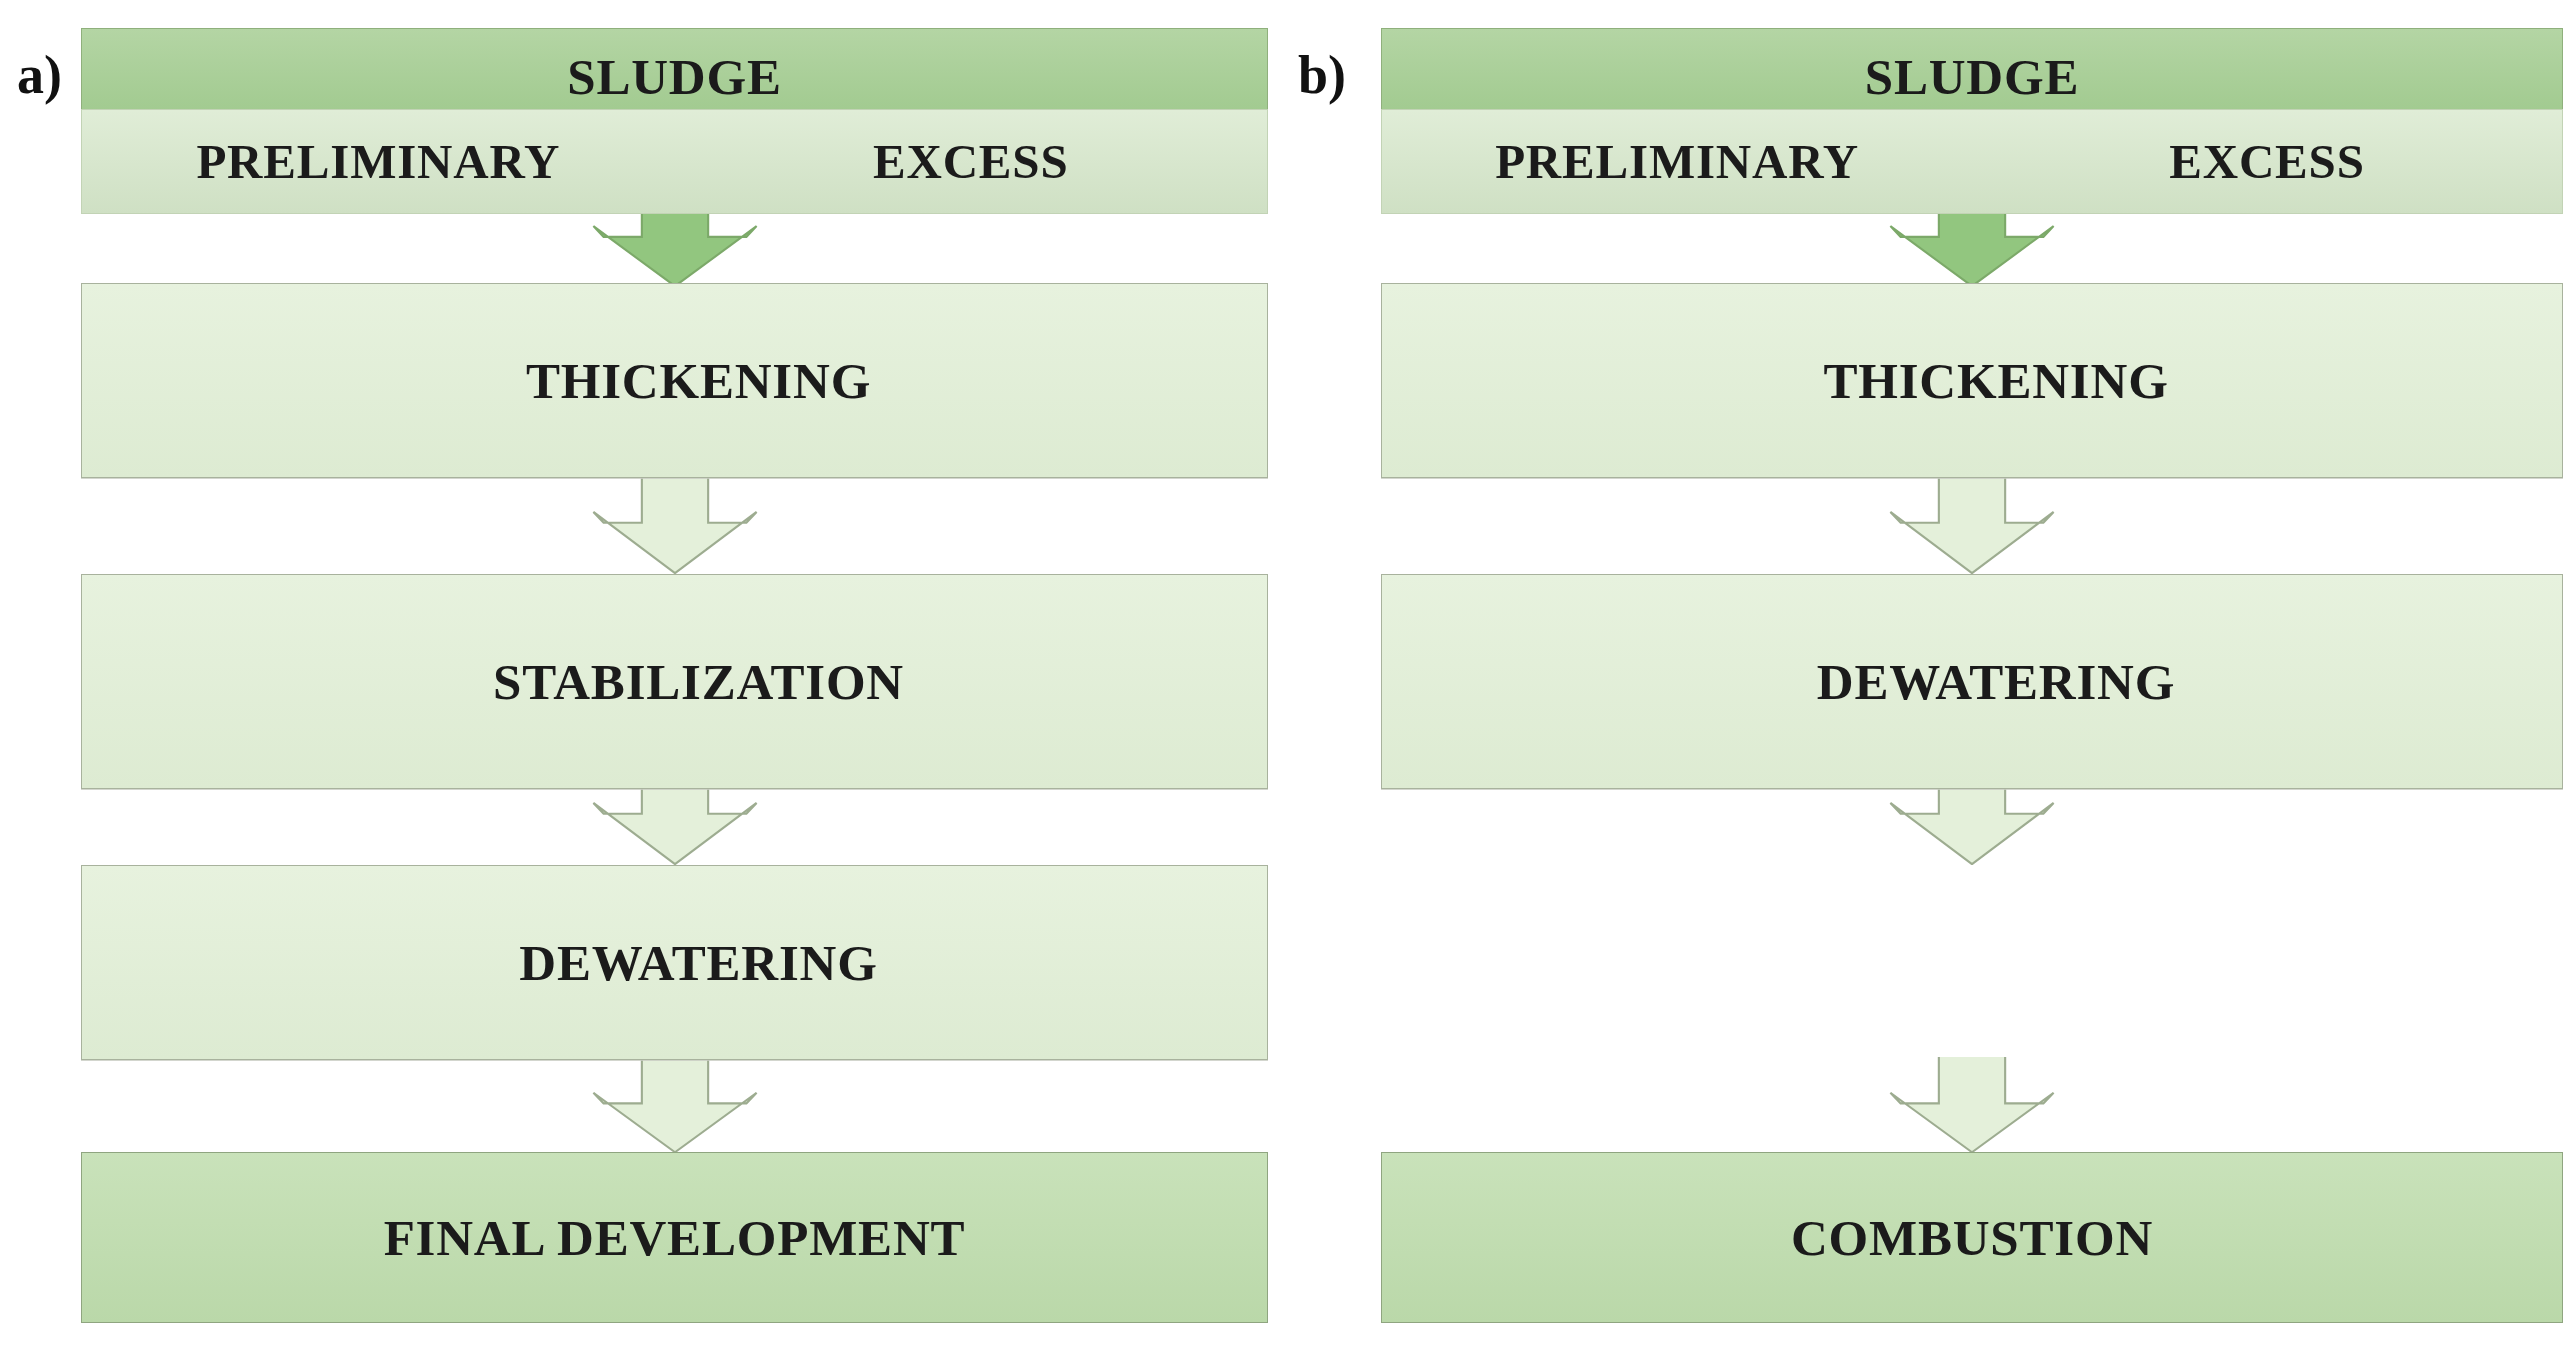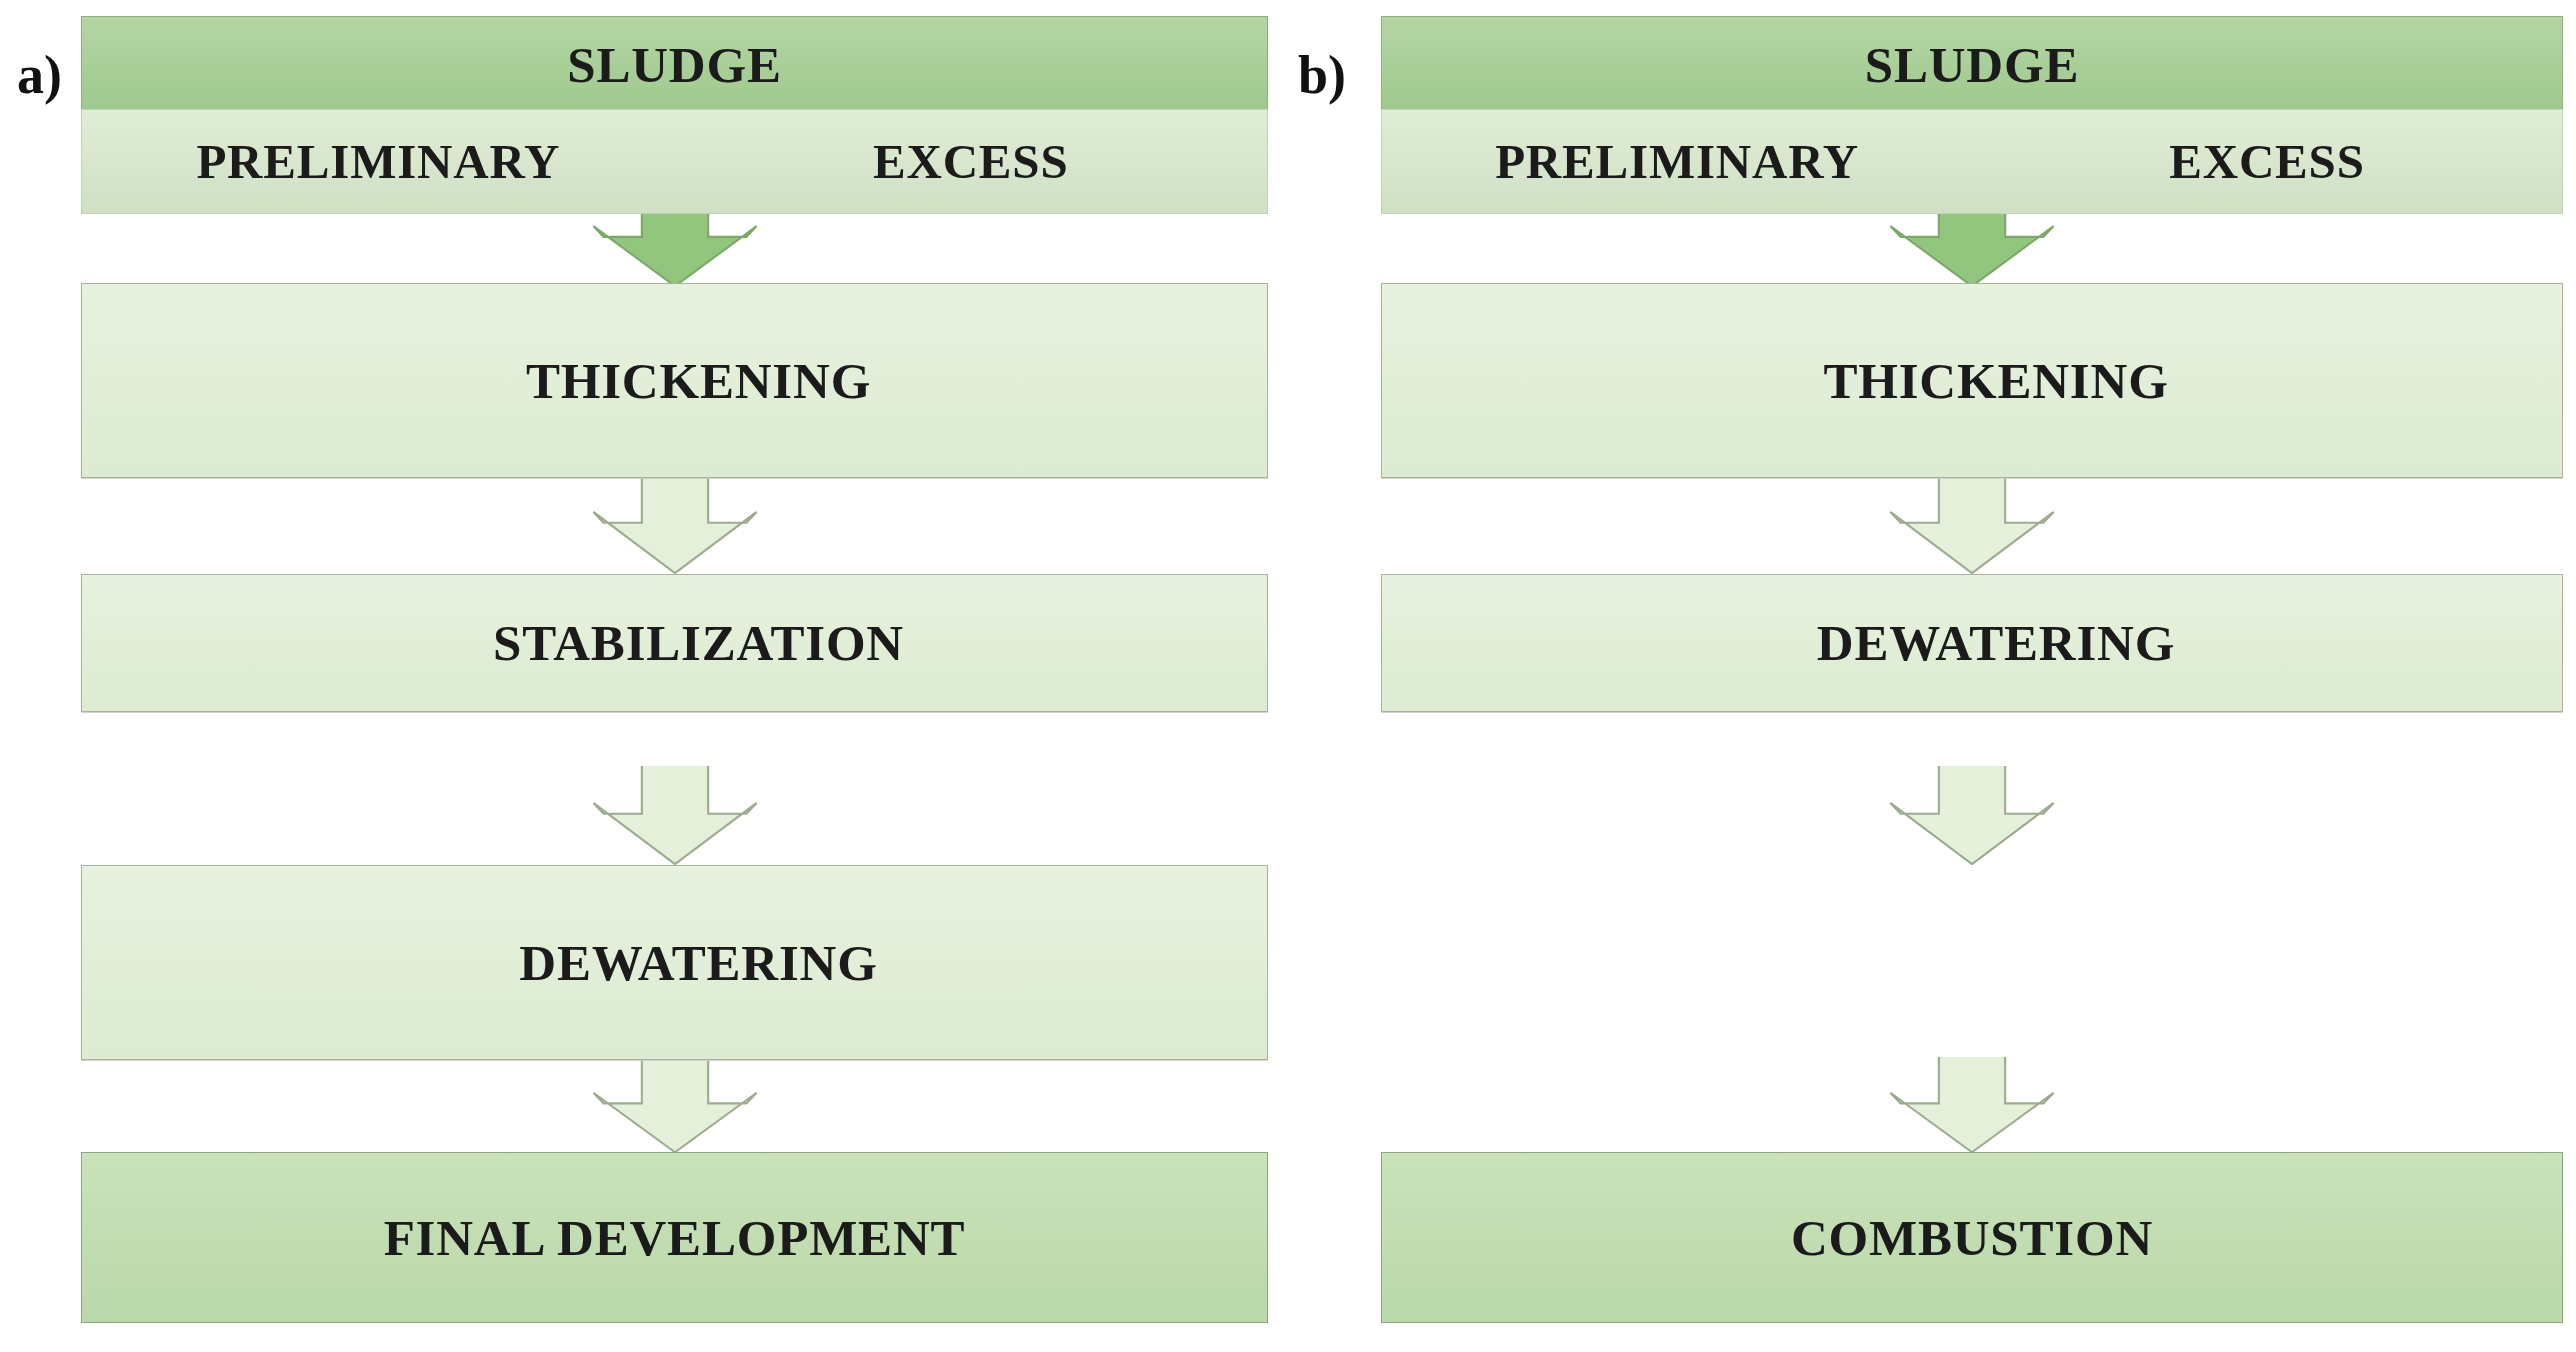--- a/index.html
+++ b/index.html
@@ -16,21 +16,21 @@
     position:absolute;top:0;height:1352px;
   }
   .flow-box{
     position:absolute;left:0;right:0;
     display:flex;align-items:center;justify-content:center;
     box-sizing:border-box;z-index:2;
     font-weight:bold;font-size:51px;letter-spacing:0.8px;
     text-align:center;
   }
   .header-box{
-    top:16px;height:97px;
+    top:28px;height:97px;
     background:linear-gradient(#B4D5A4,#9FC98D);
     border:1.7px solid #8FB07C;
   }
   .inputs-row{
     top:109px;height:105px;
     background:linear-gradient(#E0EDD7,#CFE0C4);
     border:0.8px solid #C2D3B5;
     display:flex;z-index:2;position:absolute;left:0;right:0;
     box-sizing:border-box;
   }
@@ -38,21 +38,21 @@
     flex:1;display:flex;align-items:center;justify-content:center;
     font-weight:bold;font-size:49px;letter-spacing:0.8px;
   }
   .step-box{
     background:linear-gradient(#E7F2DE,#DDEBD2);
     border:1.7px solid #A8B29D;
     box-shadow:0 0.8px 0 #c8ccc2;
     padding-left:48px;
   }
   .step-1{top:283px;height:195px;}
-  .step-2{top:574px;height:138px;}
+  .step-2{top:574px;height:215px;}
   .step-3{top:865px;height:195px;}
   .final-box{
     top:1152px;height:171px;
     background:linear-gradient(#C9E2BA,#BAD8A9);
     border:1.7px solid #8FA580;
   }
   .arrow{
     position:absolute;left:50%;transform:translateX(-85px);
     width:170px;z-index:1;
   }

